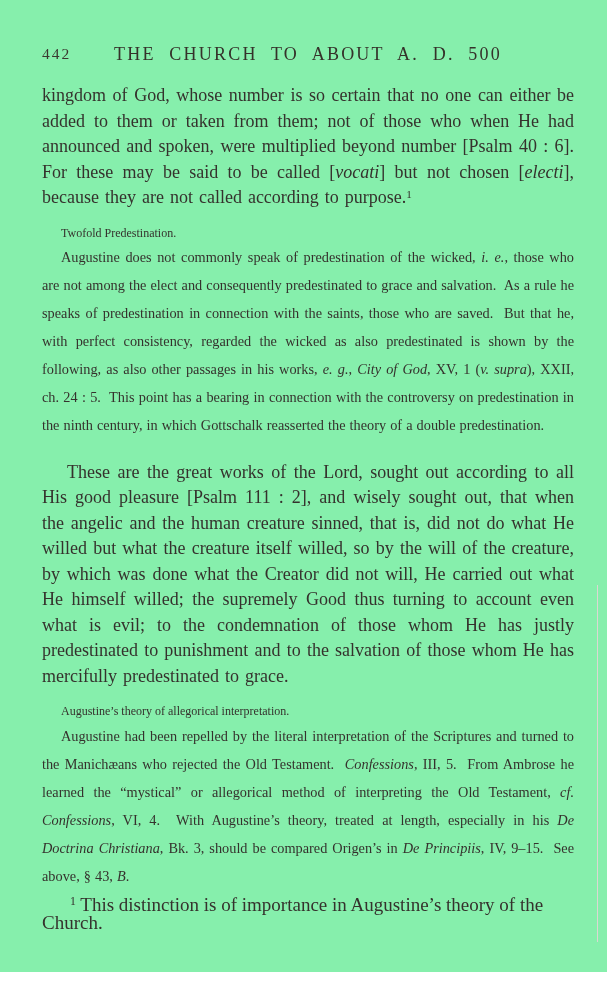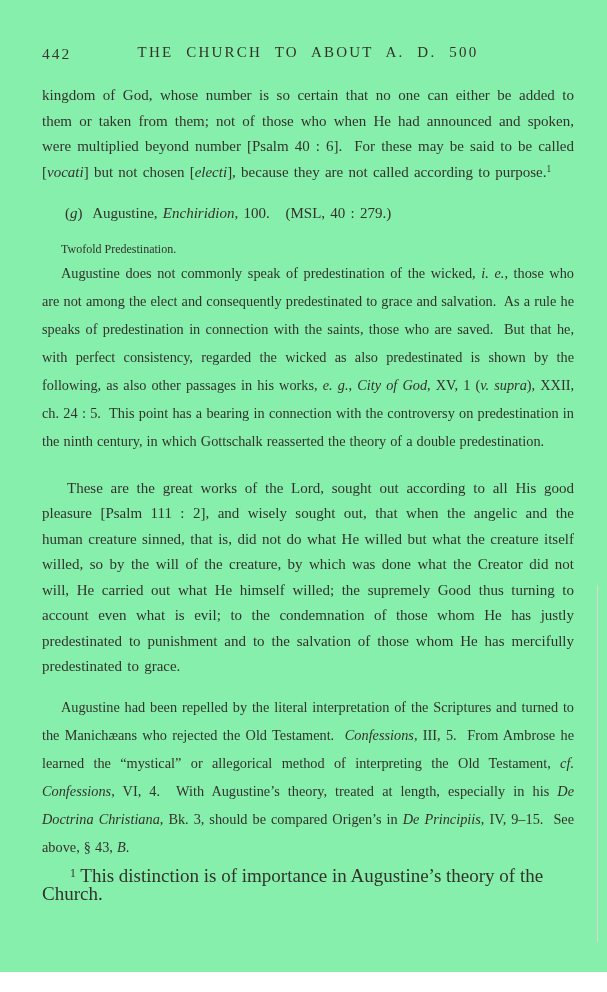--- a/index.html
+++ b/index.html
@@ -28,30 +28,30 @@
     position: absolute;
     left: 0;
     top: 1px;
     font-size: 15.5px;
     letter-spacing: 2px;
     color: #3a372f;
   }
   .running-title {
     display: block;
     text-align: center;
-    font-size: 15px;
+    font-size: 18px;
     letter-spacing: 2.2px;
     word-spacing: 7px;
     color: #35322a;
     white-space: nowrap;
   }
   
   .body-text {
     margin: 0;
-    font-size: 15px;
+    font-size: 18px;
     line-height: 25.5px;
     text-align: justify;
     white-space: pre-wrap;
     word-spacing: 1.5px;
   }
   .para-continuation { margin-top: 0; text-indent: 0; }
   .section-head {
     margin-top: 16px;
     text-align: left;
     text-indent: 23px;
@@ -108,31 +108,31 @@
 
 <div class="page">
 
   <header class="running-head">
     <span class="pagenum">442</span>
     <span class="running-title">THE CHURCH TO ABOUT A. D. 500</span>
   </header>
 
   <p class="body-text para-continuation"><span>kingdom of God, whose number is so certain that no one can either be added to them or taken from them; not of those who when He had announced and spoken, were multiplied beyond number [Psalm 40 : 6].  For these may be said to be called [</span><i>vocati</i><span>] but not chosen [</span><i>electi</i><span>], because they are not called according to purpose.</span><sup>1</sup></p>
 
-  <p class="body-text section-head"><span>(</span><i>g</i><span>)  Augustine, </span><i>Enchiridion</i><span>, 100.   (MSL, 40 : 279.)</span></p>
 
   <div class="note">
     <p class="note-head">Twofold Predestination.</p>
     <p class="note-text"><span>Augustine does not commonly speak of predestination of the wicked, </span><i>i. e.</i><span>, those who are not among the elect and consequently predestinated to grace and salvation.  As a rule he speaks of predestination in connection with the saints, those who are saved.  But that he, with perfect consistency, regarded the wicked as also predestinated is shown by the following, as also other passages in his works, </span><i>e. g.</i><span>, </span><i>City of God</i><span>, XV, 1 (</span><i>v. supra</i><span>), XXII, ch. 24 : 5.  This point has a bearing in connection with the controversy on predestination in the ninth century, in which Gottschalk reasserted the theory of a double predestination.</span></p>
   </div>
 
   <p class="body-text quote-para"><span>These are the great works of the Lord, sought out according to all His good pleasure [Psalm 111 : 2], and wisely sought out, that when the angelic and the human creature sinned, that is, did not do what He willed but what the creature itself willed, so by the will of the creature, by which was done what the Creator did not will, He carried out what He himself willed; the supremely Good thus turning to account even what is evil; to the condemnation of those whom He has justly predestinated to punishment and to the salvation of those whom He has mercifully predestinated to grace.</span></p>
 
 
   <div class="note">
+    <p class="note-head">Augustine’s theory of allegorical interpretation.</p>
     <p class="note-text"><span>Augustine had been repelled by the literal interpretation of the Scriptures and turned to the Manichæans who rejected the Old Testament.  </span><i>Confessions</i><span>, III, 5.  From Ambrose he learned the “mystical” or allegorical method of interpreting the Old Testament, </span><i>cf. Confessions</i><span>, VI, 4.  With Augustine’s theory, treated at length, especially in his </span><i>De Doctrina Christiana</i><span>, Bk. 3, should be compared Origen’s in </span><i>De Principiis</i><span>, IV, 9–15.  See above, § 43, </span><i>B</i><span>.</span></p>
   </div>
 
   <p class="footnote"><sup>1</sup><span> This distinction is of importance in Augustine’s theory of the Church.</span></p>
 
   <div class="scan-edge"></div>
 
 </div>
 
 </body></html>

